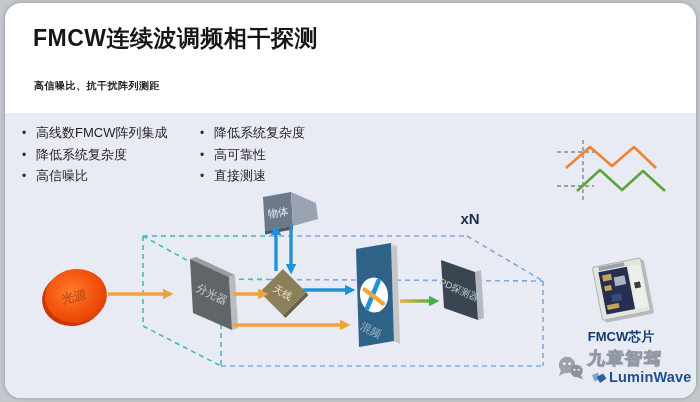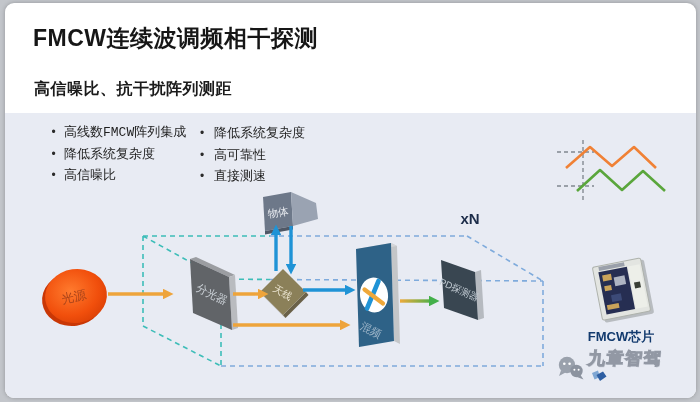--- a/index.html
+++ b/index.html
@@ -1,28 +1,28 @@
 <!DOCTYPE html>
 <html><head>
 <meta charset="utf-8">
 <style>
   html, body { margin:0; padding:0; width:700px; height:402px; overflow:hidden;
     background:#c3c6cb; font-family:"Liberation Sans", sans-serif; }
   .slide { position:absolute; top:3px; left:5px; right:4px; bottom:4px;
-    border-radius:9px; background:#ffffff; overflow:hidden;
+    border-radius:16px; background:#ffffff; overflow:hidden;
     box-shadow:0 0 4px rgba(0,0,0,.25); }
   .slide-body { position:absolute; top:110px; left:0; right:0; bottom:0; background:#e8ebf3; }
   .title { position:absolute; left:28px; top:20px; font-size:23px; font-weight:bold;
     color:#161616; letter-spacing:.5px; }
-  .subtitle { position:absolute; left:29px; top:76px; font-size:16px; font-weight:bold;
+  .subtitle { position:absolute; left:29px; top:76px; font-size:10px; font-weight:bold;
     color:#1b1b1b; letter-spacing:.5px; }
   .bullets { position:absolute; top:119px; font-size:13px; color:#1e1e1e; }
   .bullets .row { height:21.5px; line-height:21.5px; white-space:nowrap; }
   .bullets .dot { display:inline-block; width:14px; color:#2a2a2a; font-size:12px; }
-  .col1 { left:45px;font-family:Liberation Mono, monospace; }
+  .col1 { left:17px; }
   .col2 { left:195px; }
   svg.diagram { position:absolute; left:-5px; top:-3px; width:700px; height:402px; }
   .logo { position:absolute; right:7px; bottom:5px; width:132px; height:46px; }
   .logo .wx { position:absolute; left:0px; top:9px; }
   .logo .cn { position:absolute; left:31px; top:0px; font-size:17px; font-weight:bold;
     letter-spacing:1.5px; color:#eceef2; -webkit-text-stroke:1px #9298a4;
     text-shadow:1px 1px 0 #c9ced8; transform:skewX(-6deg); }
   .logo .lw { position:absolute; left:34px; top:22px; display:flex; align-items:center; }
   .logo .lw .txt { font-size:14.5px; font-weight:bold; color:#1d4f93; letter-spacing:.2px;
     margin-left:2px; }
@@ -161,15 +161,16 @@
       <circle cx="12.6" cy="7.8" r="1.3" fill="#ffffff"></circle>
       <circle cx="17.4" cy="13.8" r="1" fill="#ffffff"></circle>
       <circle cx="21.6" cy="13.8" r="1" fill="#ffffff"></circle>
     </svg>
     <div class="cn">九章智驾</div>
     <div class="lw">
       <svg width="16" height="13" viewBox="0 0 16 13">
         <polygon points="1,4 7,1.5 9,8 3.5,10.5" fill="#7ea6d3"></polygon>
         <polygon points="5.5,6 12,2.5 15.5,7.5 9,12" fill="#2e5fa3"></polygon>
       </svg>
+      <span class="txt">LuminWave</span>
     </div>
   </div>
 </div>
 
 </body></html>

